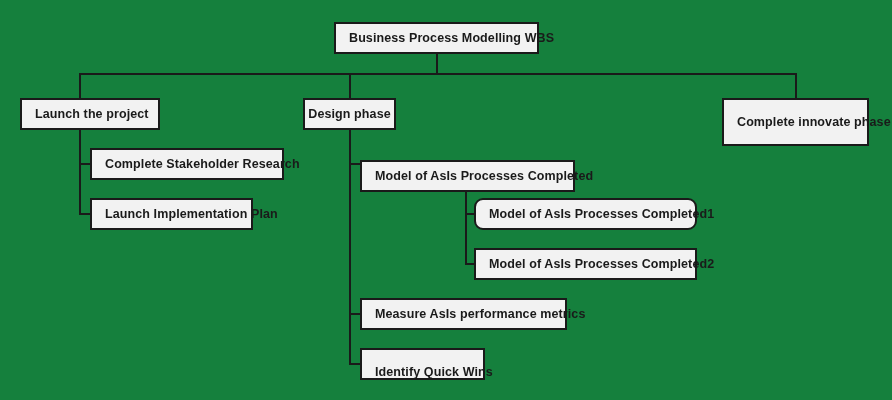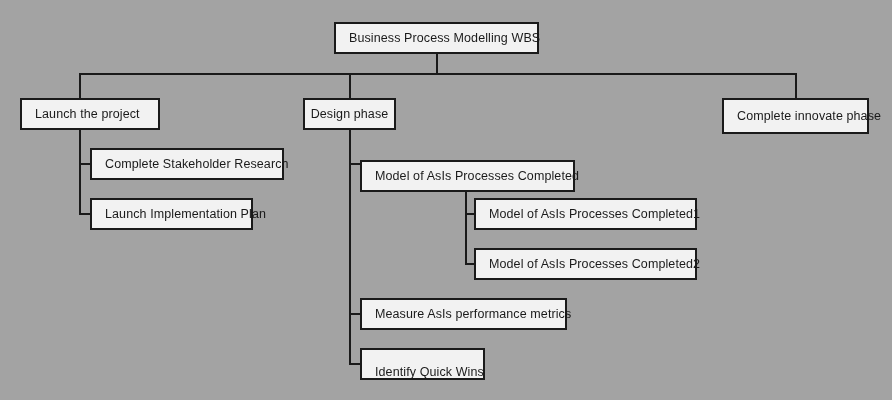--- a/index.html
+++ b/index.html
@@ -11,21 +11,22 @@
     width: 892px;
     height: 400px;
     background: #4a6570;
     font-family: "Liberation Sans", sans-serif;
     overflow: hidden;
   }
   #canvas {
     position: relative;
     width: 892px;
     height: 400px;
-    background: #a3a3a3;
+    background: #15803d;
+    font-weight: bold;
   }
   .node {
     position: absolute;
     box-sizing: border-box;
     background: #f2f2f2;
     border: 2px solid #1a1a1a;
     display: flex;
     align-items: center;
     color: #1a1a1a;
     font-size: 12.5px;
@@ -73,37 +74,37 @@
   </div>
 
   <div class="node" style="left:20px; top:98px; width:140px; height:32px;">
     <span class="node-label">Launch the project</span>
   </div>
 
   <div class="node" style="left:303px; top:98px; width:93px; height:32px;justify-content:center;">
     <span class="node-label">Design phase</span>
   </div>
 
-  <div class="node" style="left:722px; top:98px; width:147px; height:36px;">
+  <div class="node" style="left:722px; top:98px; width:147px; height:48px;">
     <span class="node-label">Complete innovate phase</span>
   </div>
 
   <div class="node" style="left:90px; top:148px; width:194px; height:32px;">
     <span class="node-label">Complete Stakeholder Research</span>
   </div>
 
   <div class="node" style="left:90px; top:198px; width:163px; height:32px;">
     <span class="node-label">Launch Implementation Plan</span>
   </div>
 
   <div class="node" style="left:360px; top:160px; width:215px; height:32px;">
     <span class="node-label">Model of AsIs Processes Completed</span>
   </div>
 
-  <div class="node" style="left:474px; top:198px; width:223px; height:32px;">
+  <div class="node" style="left:474px; top:198px; width:223px; height:32px;border-radius:9px;">
     <span class="node-label">Model of AsIs Processes Completed1</span>
   </div>
 
   <div class="node" style="left:474px; top:248px; width:223px; height:32px;">
     <span class="node-label">Model of AsIs Processes Completed2</span>
   </div>
 
   <div class="node" style="left:360px; top:298px; width:207px; height:32px;">
     <span class="node-label">Measure AsIs performance metrics</span>
   </div>

